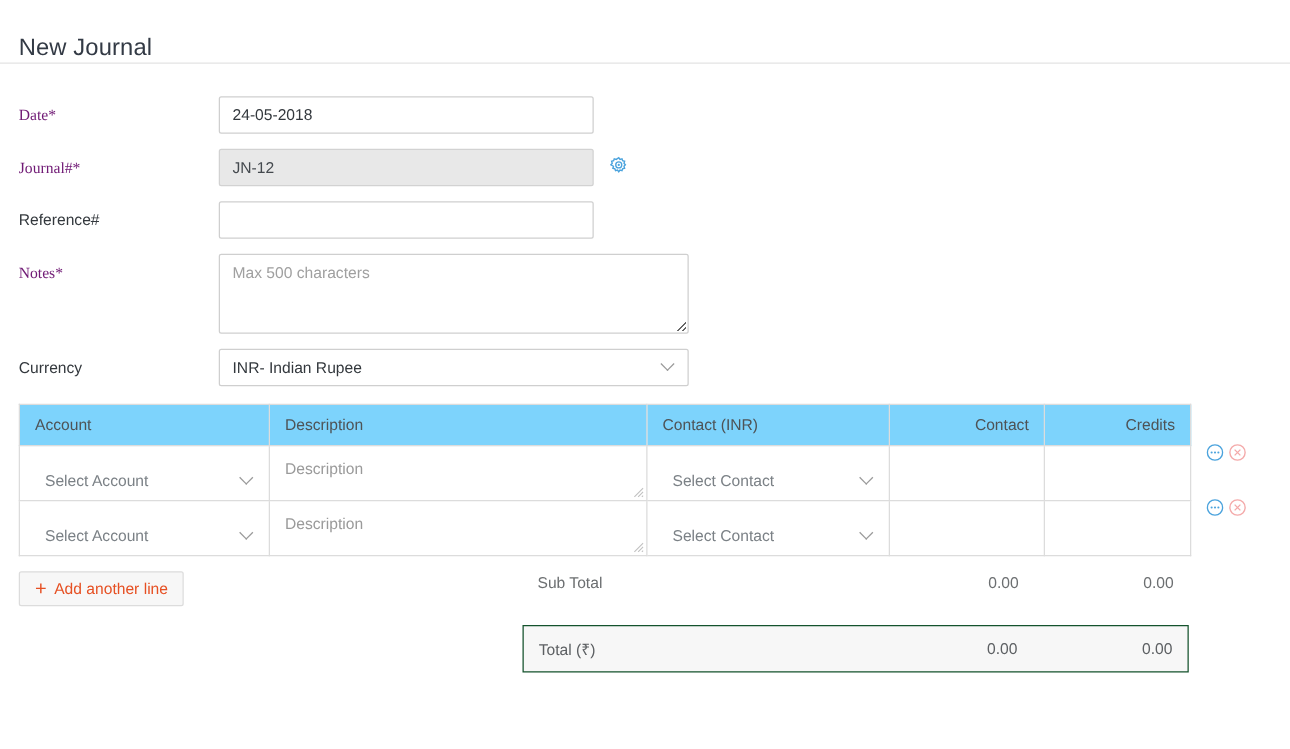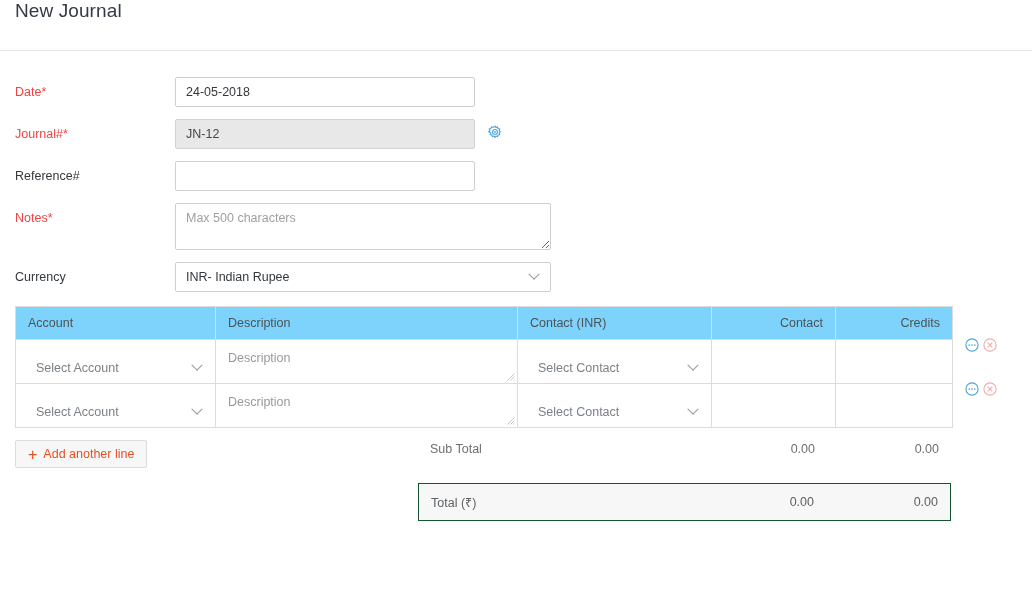--- a/index.html
+++ b/index.html
@@ -10,21 +10,21 @@
     font-family: "Liberation Sans", sans-serif;
     color: #3f3f3f;
     overflow: hidden;
   }
 
   
   .page-header {
     height: 51px;
     border-bottom: 1px solid #e4e4e4;
     display: flex;
-    align-items: flex-start;
+    align-items: flex-end;
     padding-left: 15px;
   }
   .page-title {
     font-size: 19px;
     font-weight: 400;
     color: #333a45;
     letter-spacing: .1px;
   }
 
   
@@ -36,21 +36,21 @@
     margin-bottom: 12px;
   }
   .form-label {
     width: 175px;
     padding-left: 15px;
     font-size: 12.5px;
     line-height: 16px;
     padding-top: 7px;
     color: #33383d;
   }
-  .form-label.required { color: #ef4444; }
+  .form-label.required { color: #701a75; font-family: Liberation Serif, serif; }
   .form-label.req-star::after { content: "*"; }
 
   .field-wrap { position: relative; display: flex; align-items: flex-start; }
 
   .text-input {
     width: 300px;
     height: 30px;
     border: 1px solid #cfcfcf;
     border-radius: 2px;
     font-family: "Liberation Sans", sans-serif;
@@ -70,21 +70,21 @@
   .gear-btn {
     margin-left: 12px;
     margin-top: 6px;
     width: 16px; height: 16px;
     cursor: pointer;
     line-height: 0;
   }
 
   .notes-area {
     width: 376px;
-    height: 47px;
+    height: 64px;
     border: 1px solid #cfcfcf;
     border-radius: 2px;
     font-family: "Liberation Sans", sans-serif;
     font-size: 12.5px;
     color: #33383d;
     padding: 7px 10px;
     resize: vertical;
     outline: none;
     background: #fff;
   }

